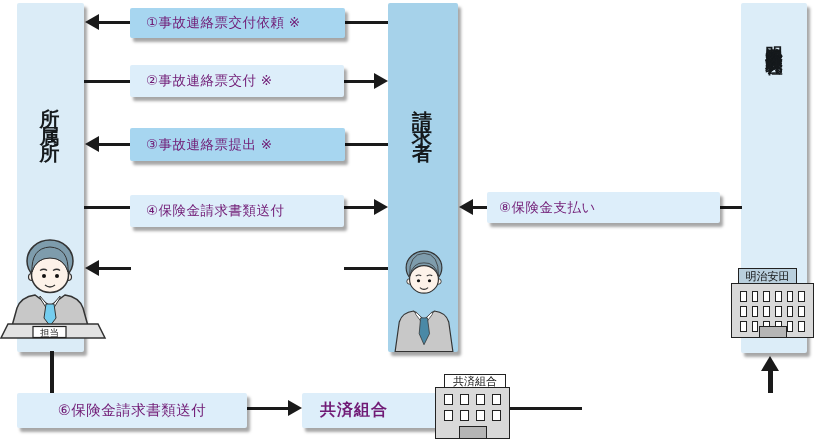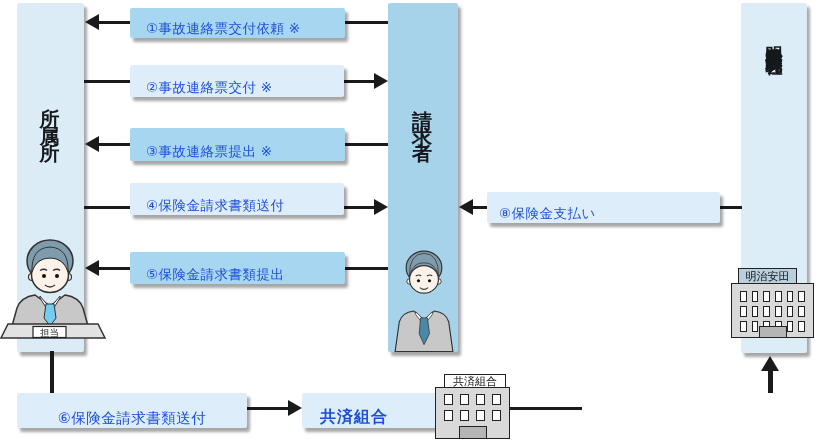--- a/index.html
+++ b/index.html
@@ -13,24 +13,24 @@
   .col-right{left:741px;top:3px;width:66px;height:350px;background:#dcedf8;}
   .vtext{
     position:absolute;left:50%;transform:translateX(-50%);
     writing-mode:vertical-rl;text-orientation:upright;
     font-weight:bold;white-space:nowrap;color:#15191c;
   }
   .vtext.big{top:90px;font-size:20px;letter-spacing:17px;}
   .vtext.small{top:30px;font-size:17px;letter-spacing:1px;}
 
   .box{
-    position:absolute;display:flex;align-items:flex-end;
+    position:absolute;display:flex;align-items:center;
     font-size:13.5px;padding-left:16px;box-sizing:border-box;
     border-radius:2px;box-shadow:3px 4px 3px rgba(0,0,0,.35);
-    color:#1d4ed8;letter-spacing:.5px;
+    color:#701a75;letter-spacing:.5px;
   }
   .tone-m{background:#a7d6f0;}
   .tone-l{background:#ddeefa;}
   .center{justify-content:center;padding-left:0;font-size:14.5px;}
   .bold-big{font-weight:bold;font-size:16px;padding-left:18px;letter-spacing:1px;}
 
   .hline{position:absolute;height:3px;background:#1a1a1a;}
   .vline{position:absolute;width:4px;background:#1a1a1a;}
   .head-l{position:absolute;width:0;height:0;border-top:8px solid transparent;border-bottom:8px solid transparent;border-right:14px solid #1a1a1a;}
   .head-r{position:absolute;width:0;height:0;border-top:8px solid transparent;border-bottom:8px solid transparent;border-left:14px solid #1a1a1a;}
@@ -94,25 +94,22 @@
 
   <div class="box tone-m" style="left:130px;top:8px;width:215px;height:30px;">
     <span>①事故連絡票交付依頼 ※</span>
   </div>
   <div class="box tone-m" style="left:130px;top:128px;width:215px;height:33px;">
     <span>③事故連絡票提出 ※</span>
   </div>
   <div class="box tone-l" style="left:130px;top:65px;width:214px;height:32px;">
     <span>②事故連絡票交付 ※</span>
   </div>
-  <div class="box tone-l" style="left:130px;top:183px;width:214px;height:32px;">
+  <div class="box tone-l" style="left:130px;top:195px;width:214px;height:32px;">
     <span>④保険金請求書類送付</span>
-  </div>
-  <div class="box tone-m" style="left:130px;top:252px;width:215px;height:32px;">
-    <span>⑤保険金請求書類提出</span>
   </div>
   <div class="box tone-l" style="left:487px;top:192px;width:233px;height:31px;padding-left:12px;">
     <span>⑧保険金支払い</span>
   </div>
 
   <div class="box tone-l center" style="left:17px;top:393px;width:230px;height:35px;">
     <span>⑥保険金請求書類送付</span>
   </div>
   <div class="box tone-l bold-big" style="left:302px;top:393px;width:153px;height:35px;">
     <span>共済組合</span>

